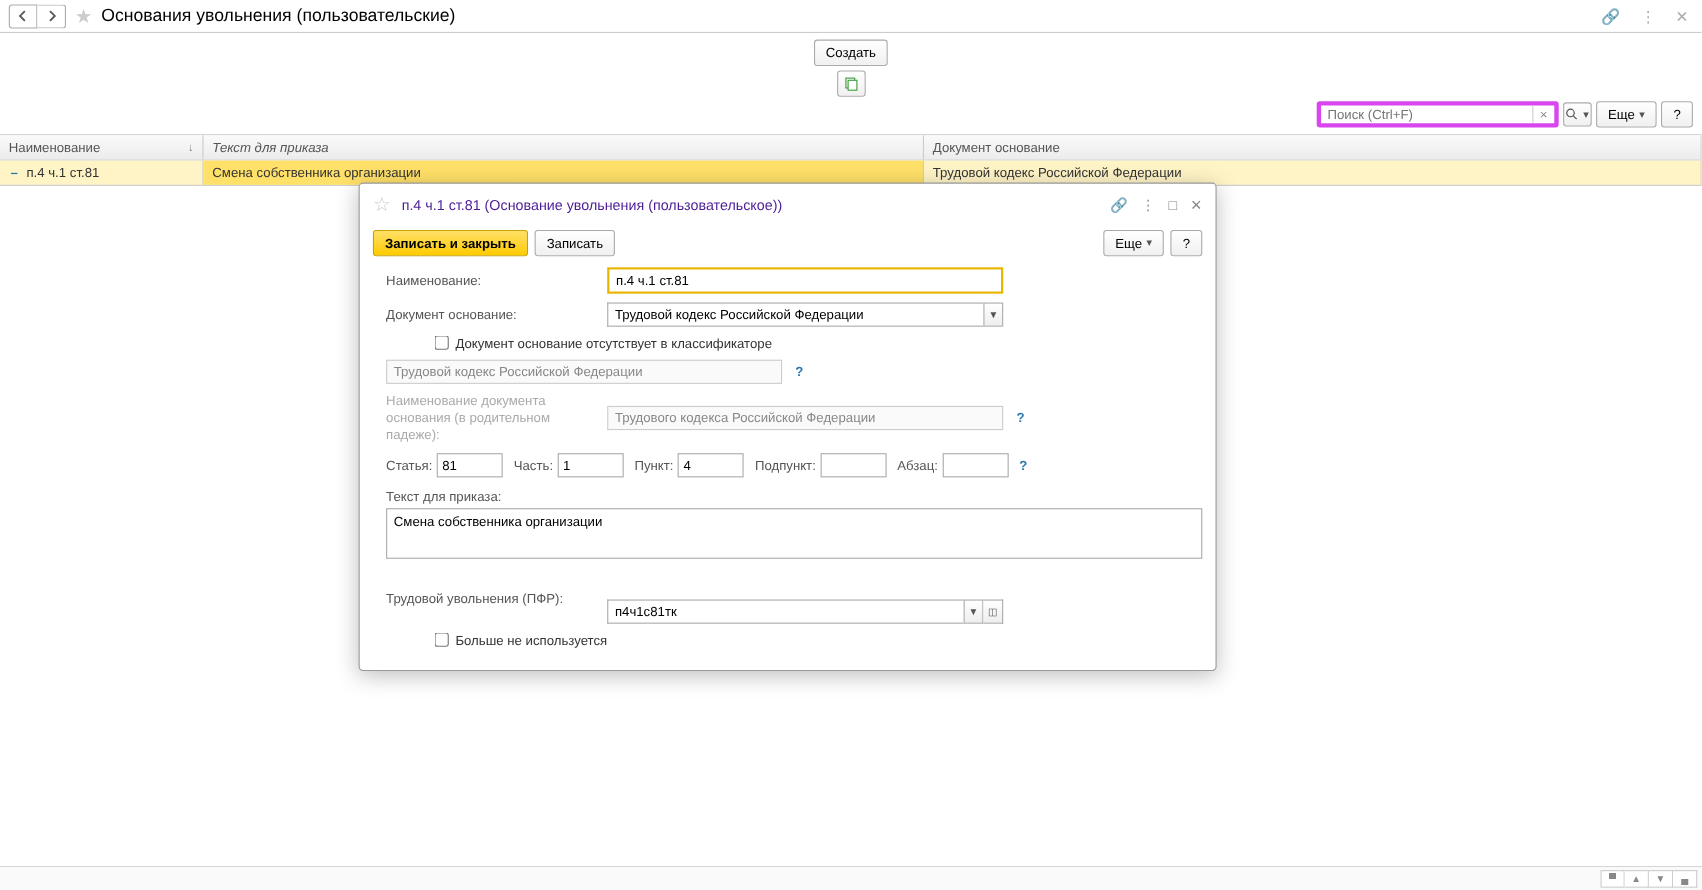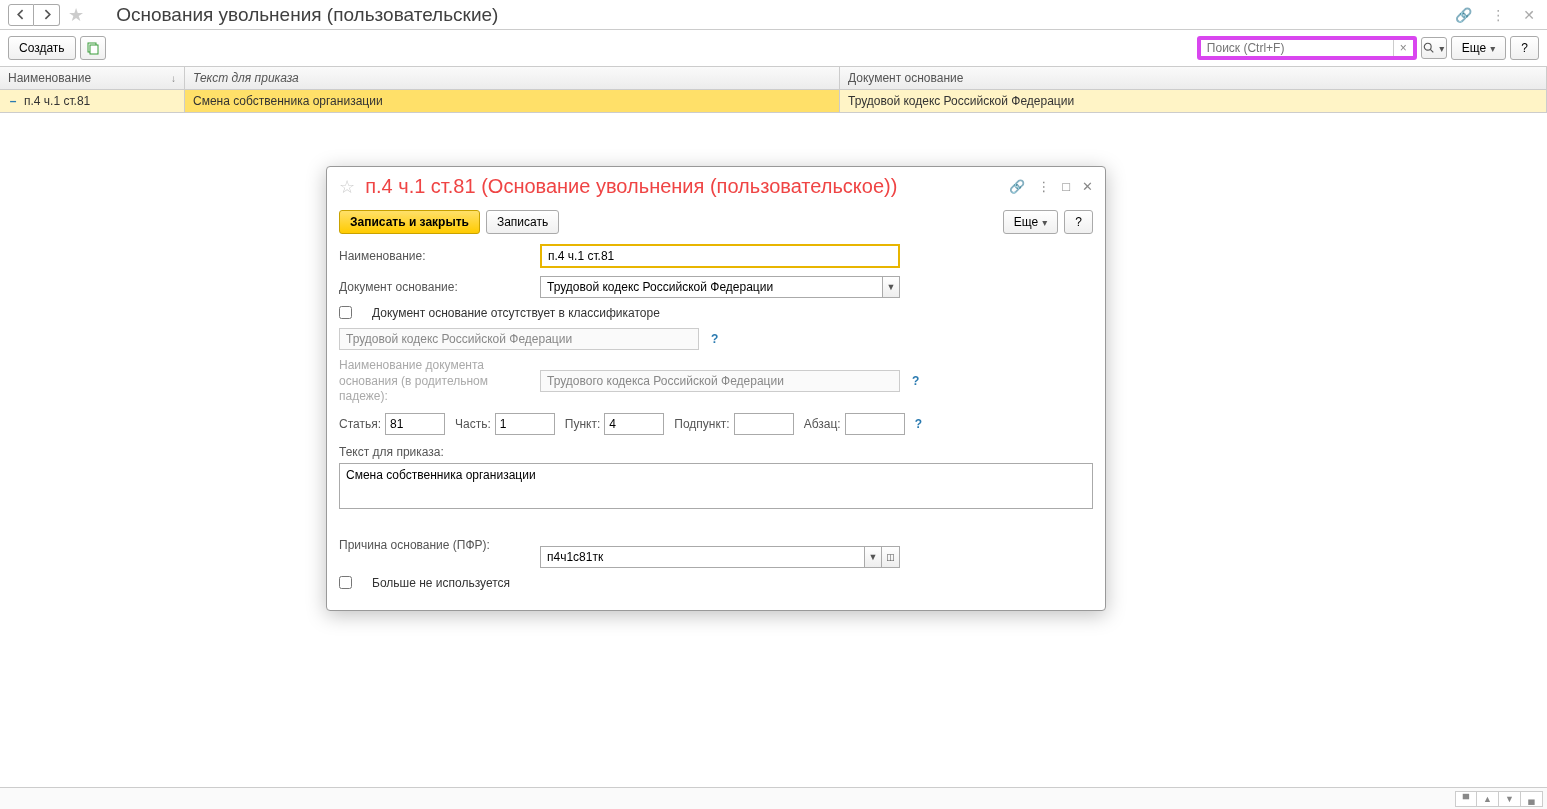--- a/index.html
+++ b/index.html
@@ -5,26 +5,26 @@
 * { box-sizing: border-box; margin: 0; padding: 0; }
 body { font-family: Arial, sans-serif; font-size: 12px; color: #333; background: #fff; overflow: hidden; }
 
 
 .main-header { display: flex; align-items: center; height: 30px; padding: 0 8px; border-bottom: 1px solid #ccc; }
 .nav-btns { display: flex; }
 .nav-btn { width: 26px; height: 22px; border: 1px solid #aaa; background: #fff; display: flex; align-items: center; justify-content: center; cursor: pointer; }
 .nav-btn:first-child { border-radius: 3px 0 0 3px; }
 .nav-btn:last-child { border-radius: 0 3px 3px 0; border-left: none; }
 .star-icon { margin: 0 8px; color: #ccc; font-size: 18px; }
-.main-title { font-size: 19px; color: #404040; margin-left: 24px; }
+.main-title { font-size: 16px; color: #000000; }
 .header-right { margin-left: auto; display: flex; gap: 10px; align-items: center; }
 .icon-btn-h { color: #aaa; cursor: pointer; font-size: 14px; padding: 0 4px;}
 
 
-.toolbar { display: flex; align-items: center; padding: 6px 8px; gap: 4px; }
+.toolbar { display: flex; align-items: center; padding: 6px 8px; gap: 4px; flex-direction: column; }
 .btn { border: 1px solid #aaa; background: linear-gradient(#fff,#f0f0f0); border-radius: 3px; padding: 4px 10px; cursor: pointer; font-size: 12px; display: inline-flex; align-items: center; gap: 4px; }
 .btn-icon { width: 26px; padding: 4px 0; justify-content: center; }
 .btn-yellow { background: linear-gradient(#ffe069,#ffcb00); border-color: #c9a200; font-weight: bold; }
 .toolbar-right { margin-left: auto; display: flex; gap: 4px; align-items: center; }
 .search-wrap { display: flex; align-items: center; border: 4px solid #d946ef; border-radius: 3px; width: 220px; height: 24px; }
 .search-input { flex: 1; border: none; outline: none; padding: 0 6px; font-size: 12px; background: transparent; }
 .search-clear { width: 20px; text-align: center; color: #888; cursor: pointer; border-left: 1px solid #ccc; height: 100%; display:flex; align-items:center; justify-content:center;}
 .btn-dd::after { content: " ▾"; font-size: 10px; color: #555;}
 .search-icon-btn svg { width: 12px; height: 12px; }
 
@@ -39,38 +39,38 @@
 .trow { display: flex; background: #fff4c6; border-bottom: 1px solid #ccc; }
 .td { padding: 4px 8px; border-right: 1px solid #ccc; }
 .td-name { width: 185px; display:flex; align-items:center; gap:6px;}
 .td-text { flex: 1; max-width: 655px; background:#ffe069;}
 .td-doc { flex: 1; }
 .item-dash { color: #2a7ab0; font-weight: bold; width: 10px; text-align:center;}
 
 
 .dialog { position: absolute; top: 166px; left: 326px; width: 780px; background: #fff; border: 1px solid #999; border-radius: 4px; box-shadow: 0 4px 20px rgba(0,0,0,0.25); }
 .dialog-header { display: flex; align-items: center; padding: 8px 12px; gap: 6px;}
-.dialog-title { font-size: 20px; color: #ef4444; }
+.dialog-title { font-size: 13px; color: #4c1d95; }
 .dialog-header-right { margin-left: auto; display: flex; gap: 12px; align-items: center; }
 .dlg-icon { color: #888; font-size: 13px; cursor: pointer; }
 .dialog-toolbar { display: flex; align-items: center; padding: 4px 12px 10px 12px; gap: 6px; }
 .dialog-toolbar-right { margin-left: auto; display: flex; gap: 6px; }
-.dialog-body { padding: 0 12px 12px 12px; }
+.dialog-body { padding: 0 12px 12px 24px; }
 .form-row { display: flex; align-items: center; margin-bottom: 8px; gap: 6px;}
 .form-label { width: 195px; font-size: 12px; color: #555; padding-right: 6px;}
 .form-label.disabled { color: #aaa; }
 .form-label.multiline { line-height: 1.3; }
 .input-active { flex: 1; max-width: 360px; border: 2px solid #e8b500; padding: 3px 6px; outline: none; font-size: 12px; }
 .input-select { flex: 1; max-width: 360px; display: flex; }
 .input-select input { flex: 1; border: 1px solid #aaa; border-right: none; padding: 3px 6px; font-size: 12px; outline: none; }
 .sel-btn { width: 18px; border: 1px solid #aaa; background: linear-gradient(#fff,#eee); display:flex; align-items:center; justify-content:center; cursor:pointer; font-size: 9px; color:#555;}
 .sel-btn + .sel-btn { border-left: none; }
 .input-disabled { flex: 1; max-width: 360px; border: 1px solid #ccc; padding: 3px 6px; font-size: 12px; color: #888; background: #fafafa; }
 .help-q { color: #2a7ab0; font-size: 12px; margin-left: 6px; cursor: pointer; font-weight: bold; }
-.checkbox-row { display: flex; align-items: flex-start; gap: 20px; margin-bottom: 8px; }
+.checkbox-row { display: flex; align-items: flex-start; gap: 6px; margin-bottom: 8px; margin-left: 44px; }
 .checkbox-row input[type=checkbox] { width: 13px; height: 13px; }
 .article-row { display: flex; align-items: center; gap: 4px; margin-bottom: 10px; flex-wrap: wrap;}
 .article-row .albl { font-size: 12px; color: #555; }
 .article-row input { width: 60px; border: 1px solid #aaa; padding: 3px 4px; font-size: 12px; outline: none; }
 .textarea-label { font-size: 12px; color: #555; margin-bottom: 4px; display:block;}
 .order-text { width: 100%; height: 46px; border: 1px solid #aaa; padding: 4px 6px; font-size: 12px; resize: none; outline: none; margin-bottom: 10px; font-family: Arial;}
 .pfr-row .input-select { max-width: 360px; margin-top: 24px; }
 
 
 .bottom-bar { position: fixed; bottom: 0; right: 0; left: 0; height: 22px; border-top: 1px solid #ccc; background: #fafafa; display:flex; justify-content:flex-end; align-items:center; padding: 0 4px; gap:0;}
@@ -209,21 +209,21 @@
       <input value="" style="">
       <span class="albl" style="margin-left:6px;">Абзац:</span>
       <input value="" style="">
       <span class="help-q">?</span>
     </div>
 
     <span class="textarea-label">Текст для приказа:</span>
     <textarea class="order-text" style="">Смена собственника организации</textarea>
 
     <div class="form-row pfr-row">
-      <div class="form-label">Причина основание (ПФР):</div>
+      <div class="form-label">Трудовой увольнения (ПФР):</div>
       <div class="input-select">
         <input value="п4ч1с81тк" style="">
         <div class="sel-btn">▼</div>
         <div class="sel-btn">◫</div>
       </div>
     </div>
 
     <div class="checkbox-row">
       <input type="checkbox" style="">
       <span>Больше не используется</span>

